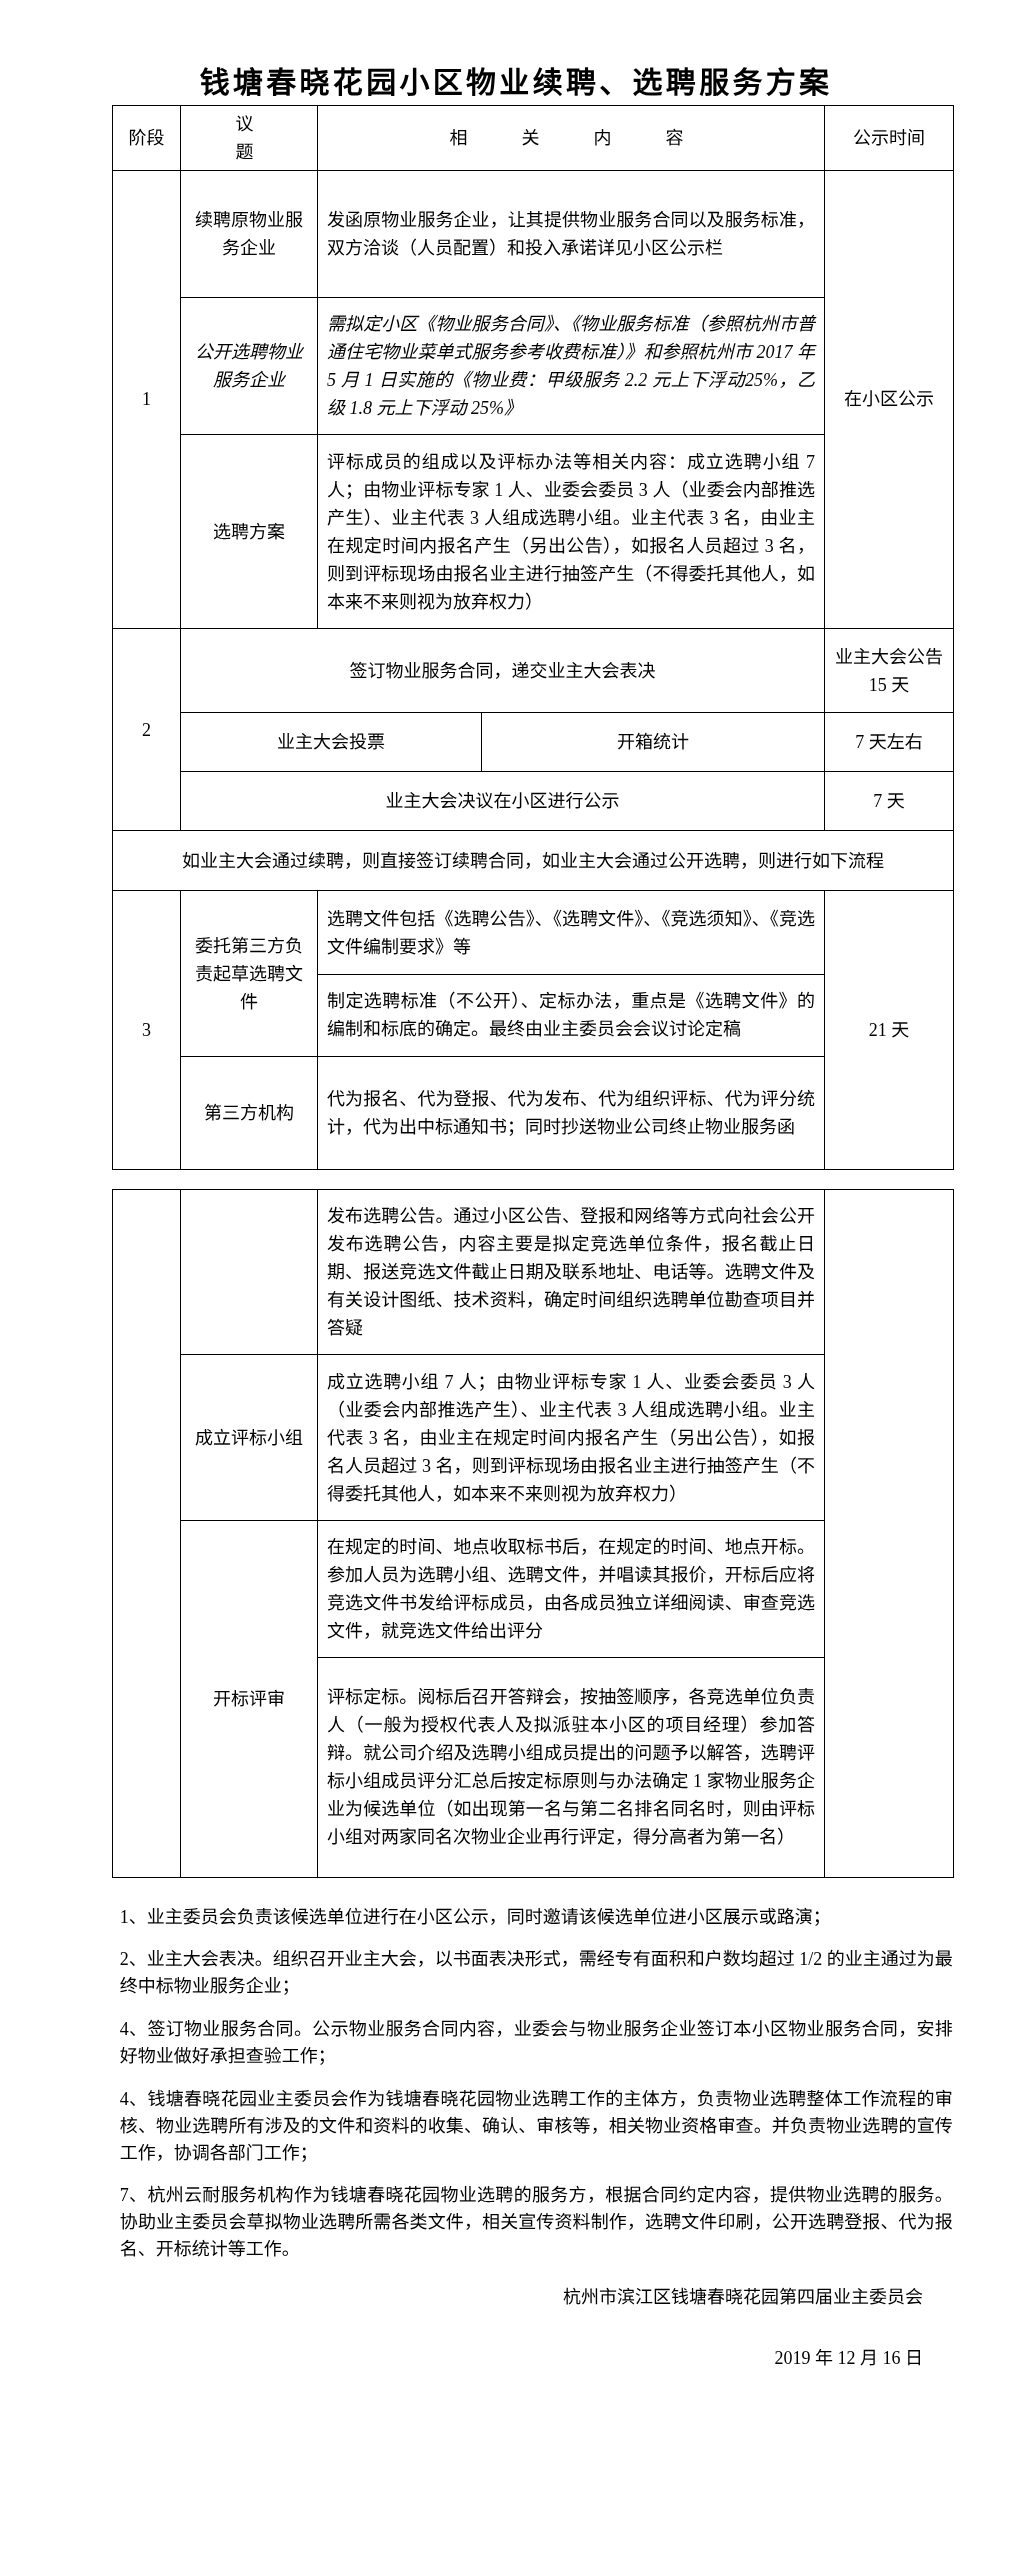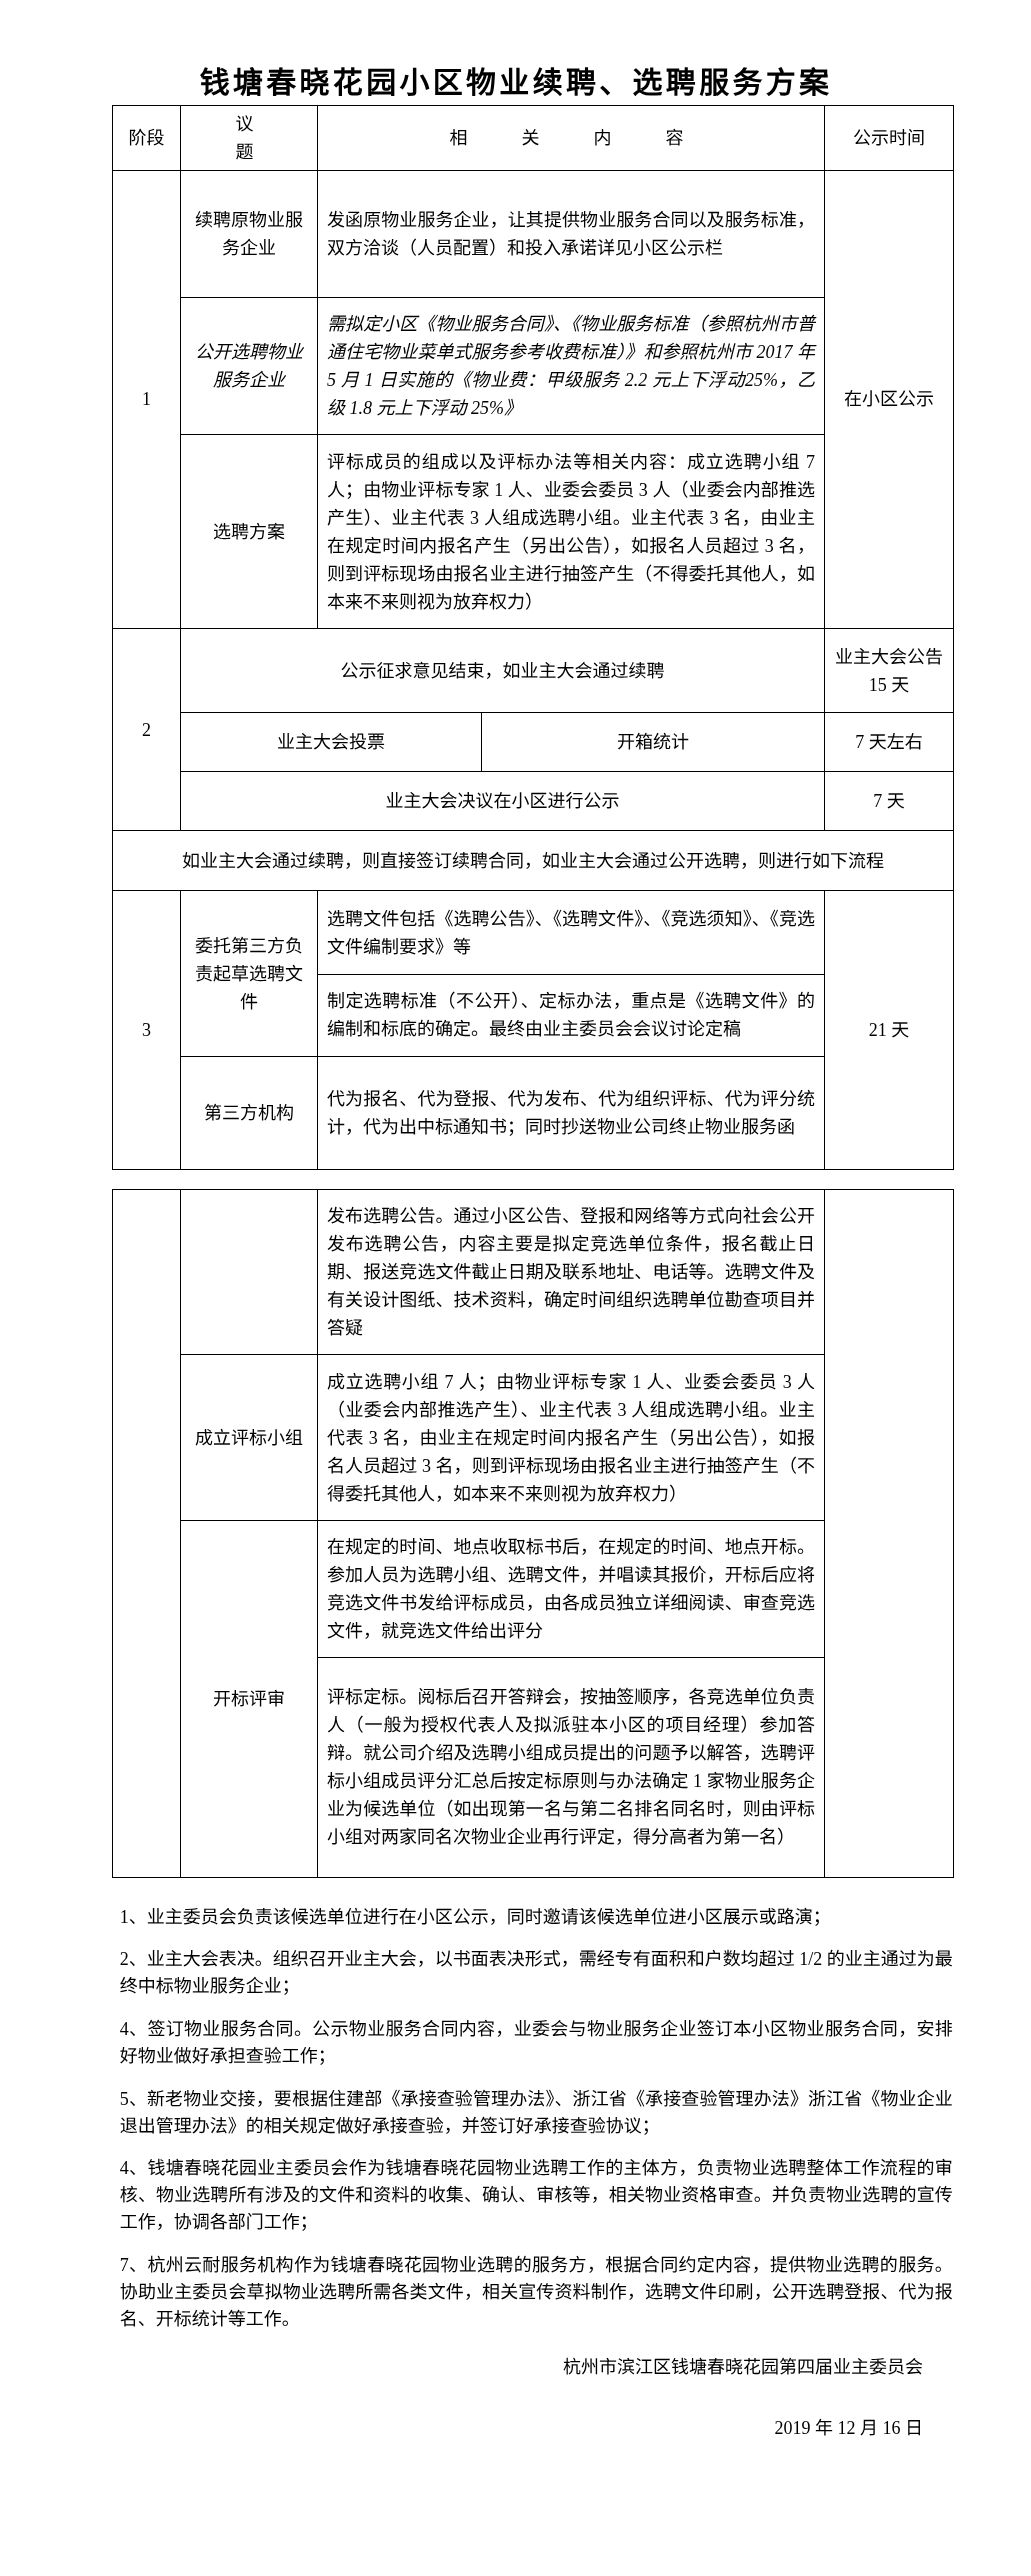--- a/index.html
+++ b/index.html
@@ -134,21 +134,21 @@
         <td class="lbl">公开选聘物业服务企业</td>
         <td class="ct" colspan="2">需拟定小区《物业服务合同》、《物业服务标准（参照杭州市普通住宅物业菜单式服务参考收费标准）》和参照杭州市 2017 年 5 月 1 日实施的《物业费：甲级服务 2.2 元上下浮动25%，乙级 1.8 元上下浮动 25%》</td>
       </tr>
       <tr class="r3">
         <td class="lbl">选聘方案</td>
         <td class="ct" colspan="2">评标成员的组成以及评标办法等相关内容：成立选聘小组 7 人；由物业评标专家 1 人、业委会委员 3 人（业委会内部推选产生）、业主代表 3 人组成选聘小组。业主代表 3 名，由业主在规定时间内报名产生（另出公告），如报名人员超过 3 名，则到评标现场由报名业主进行抽签产生（不得委托其他人，如本来不来则视为放弃权力）</td>
       </tr>
 
       <tr class="r4">
         <td class="lbl" rowspan="3">2</td>
-        <td class="cc" colspan="3">公示征求意见结束，如业主大会通过续聘</td>
+        <td class="cc" colspan="3">签订物业服务合同，递交业主大会表决</td>
         <td class="lbl">业主大会公告 15 天</td>
       </tr>
       <tr class="r5">
         <td class="cc" colspan="2">业主大会投票</td>
         <td class="cc">开箱统计</td>
         <td class="lbl">7 天左右</td>
       </tr>
       <tr class="r6">
         <td class="cc" colspan="3">业主大会决议在小区进行公示</td>
         <td class="lbl">7 天</td>
@@ -199,21 +199,20 @@
       <tr class="rd">
         <td class="ct">评标定标。阅标后召开答辩会，按抽签顺序，各竞选单位负责人（一般为授权代表人及拟派驻本小区的项目经理）参加答辩。就公司介绍及选聘小组成员提出的问题予以解答，选聘评标小组成员评分汇总后按定标原则与办法确定 1 家物业服务企业为候选单位（如出现第一名与第二名排名同名时，则由评标小组对两家同名次物业企业再行评定，得分高者为第一名）</td>
       </tr>
     </tbody>
   </table>
 
   <div class="paras">
     <p>1、业主委员会负责该候选单位进行在小区公示，同时邀请该候选单位进小区展示或路演；</p>
     <p>2、业主大会表决。组织召开业主大会，以书面表决形式，需经专有面积和户数均超过 1/2 的业主通过为最终中标物业服务企业；</p>
     <p>4、签订物业服务合同。公示物业服务合同内容，业委会与物业服务企业签订本小区物业服务合同，安排好物业做好承担查验工作；</p>
-    <p>5、新老物业交接，要根据住建部《承接查验管理办法》、浙江省《承接查验管理办法》浙江省《物业企业退出管理办法》的相关规定做好承接查验，并签订好承接查验协议；</p>
     <p>4、钱塘春晓花园业主委员会作为钱塘春晓花园物业选聘工作的主体方，负责物业选聘整体工作流程的审核、物业选聘所有涉及的文件和资料的收集、确认、审核等，相关物业资格审查。并负责物业选聘的宣传工作，协调各部门工作；</p>
     <p>7、杭州云耐服务机构作为钱塘春晓花园物业选聘的服务方，根据合同约定内容，提供物业选聘的服务。协助业主委员会草拟物业选聘所需各类文件，相关宣传资料制作，选聘文件印刷，公开选聘登报、代为报名、开标统计等工作。</p>
   </div>
 
   <div class="sign-block">
     <div class="signature">杭州市滨江区钱塘春晓花园第四届业主委员会</div>
     <div class="doc-date">2019 年 12 月 16 日</div>
   </div>
 
 </div>

